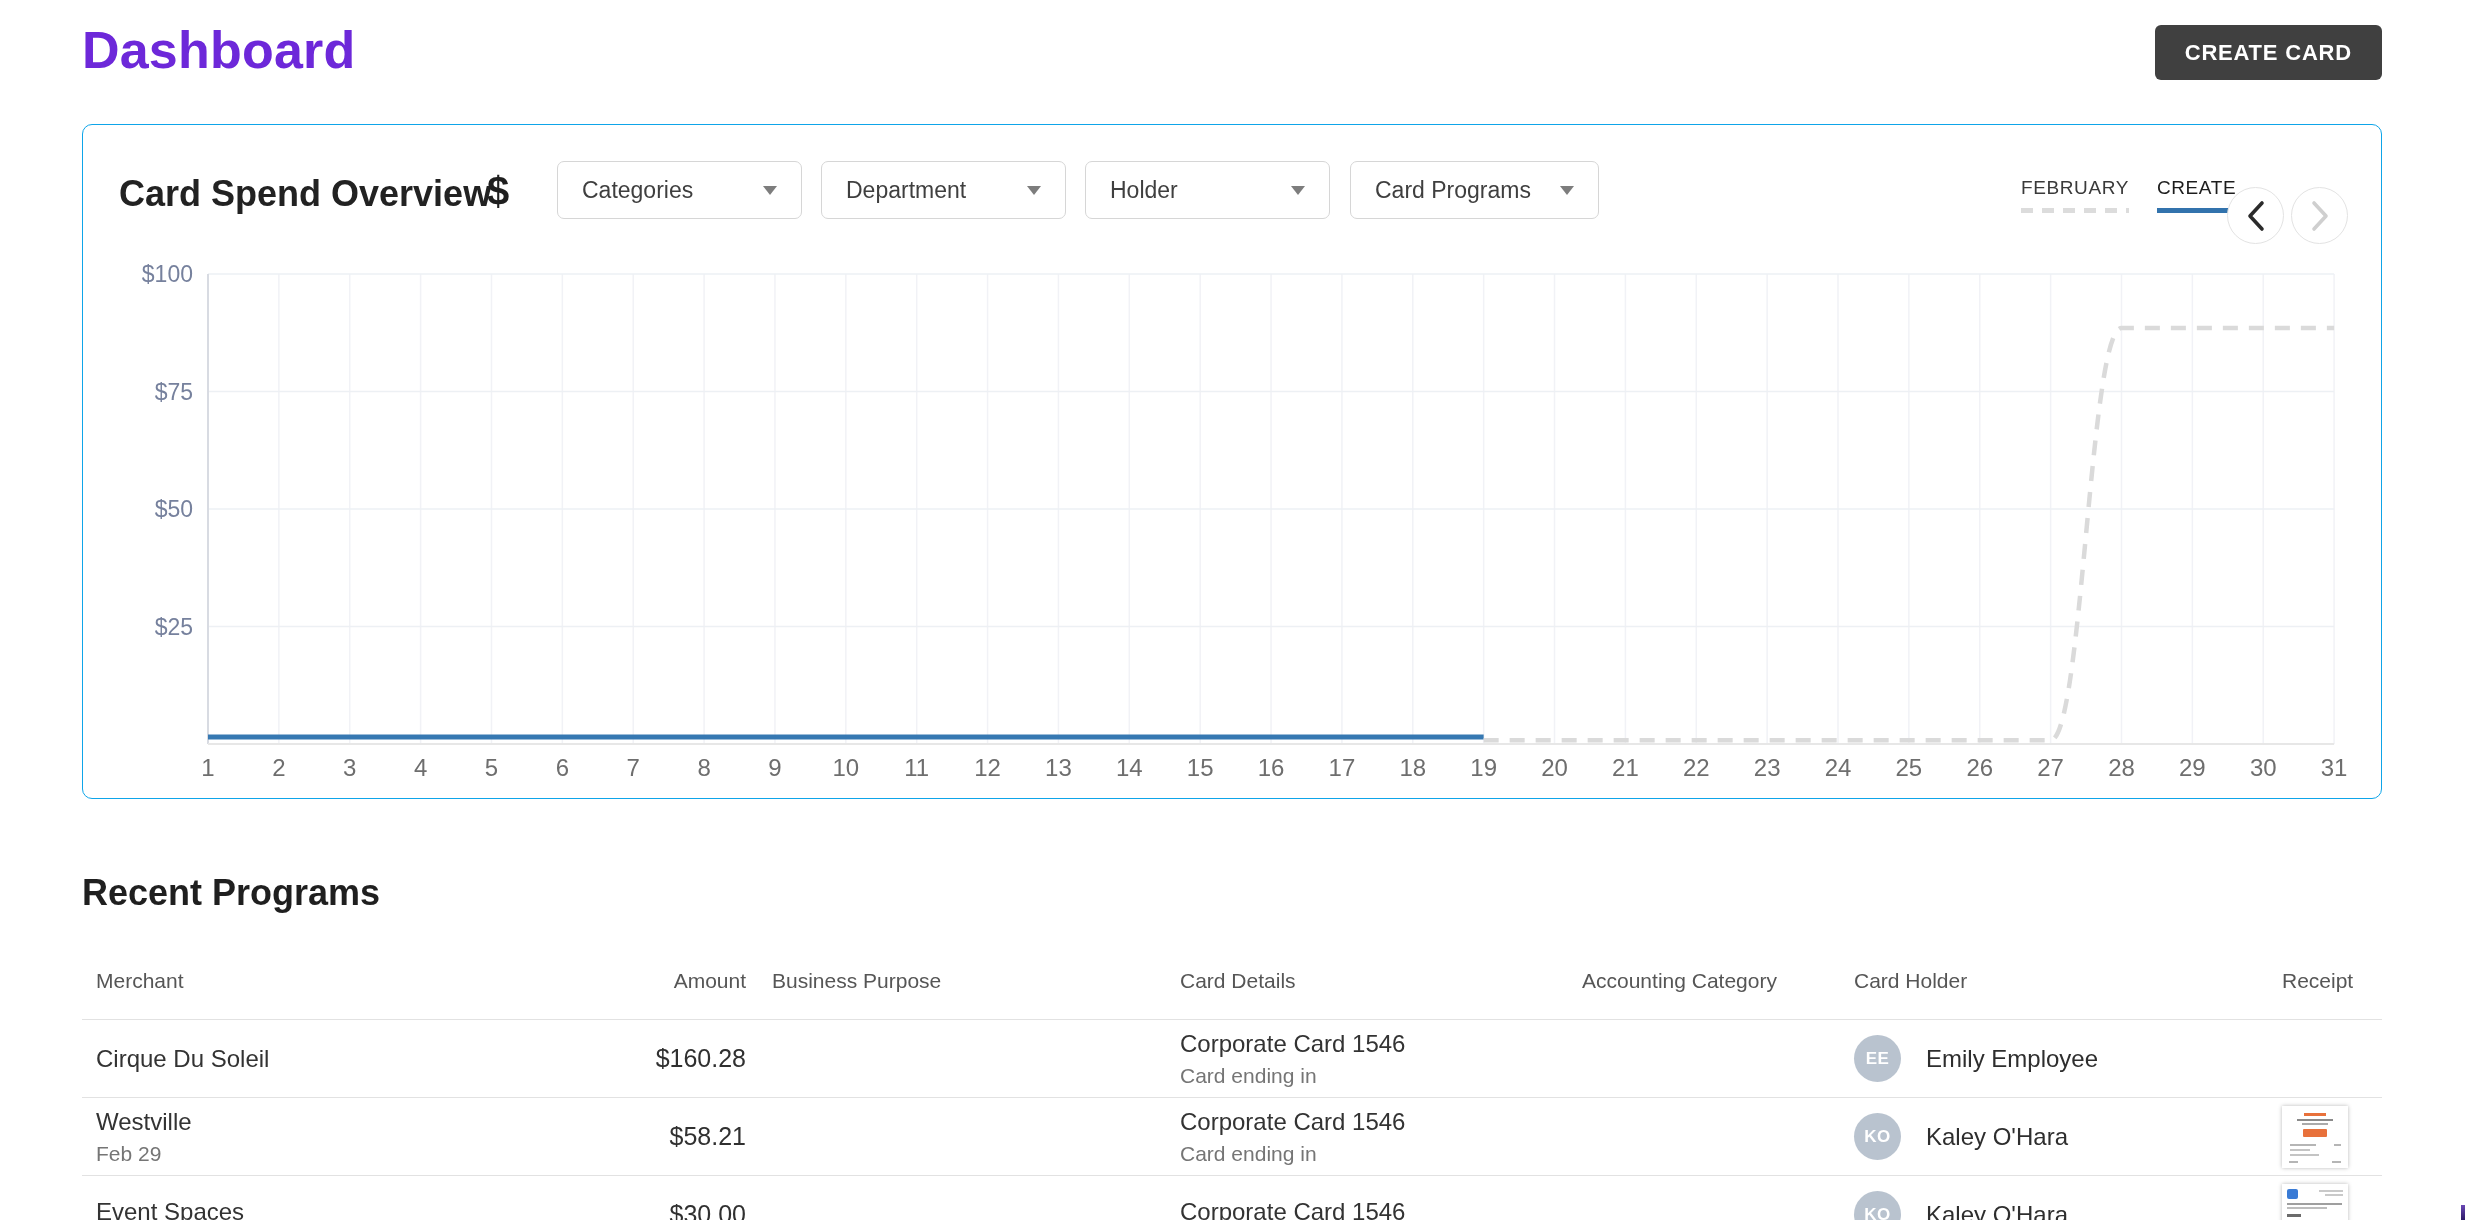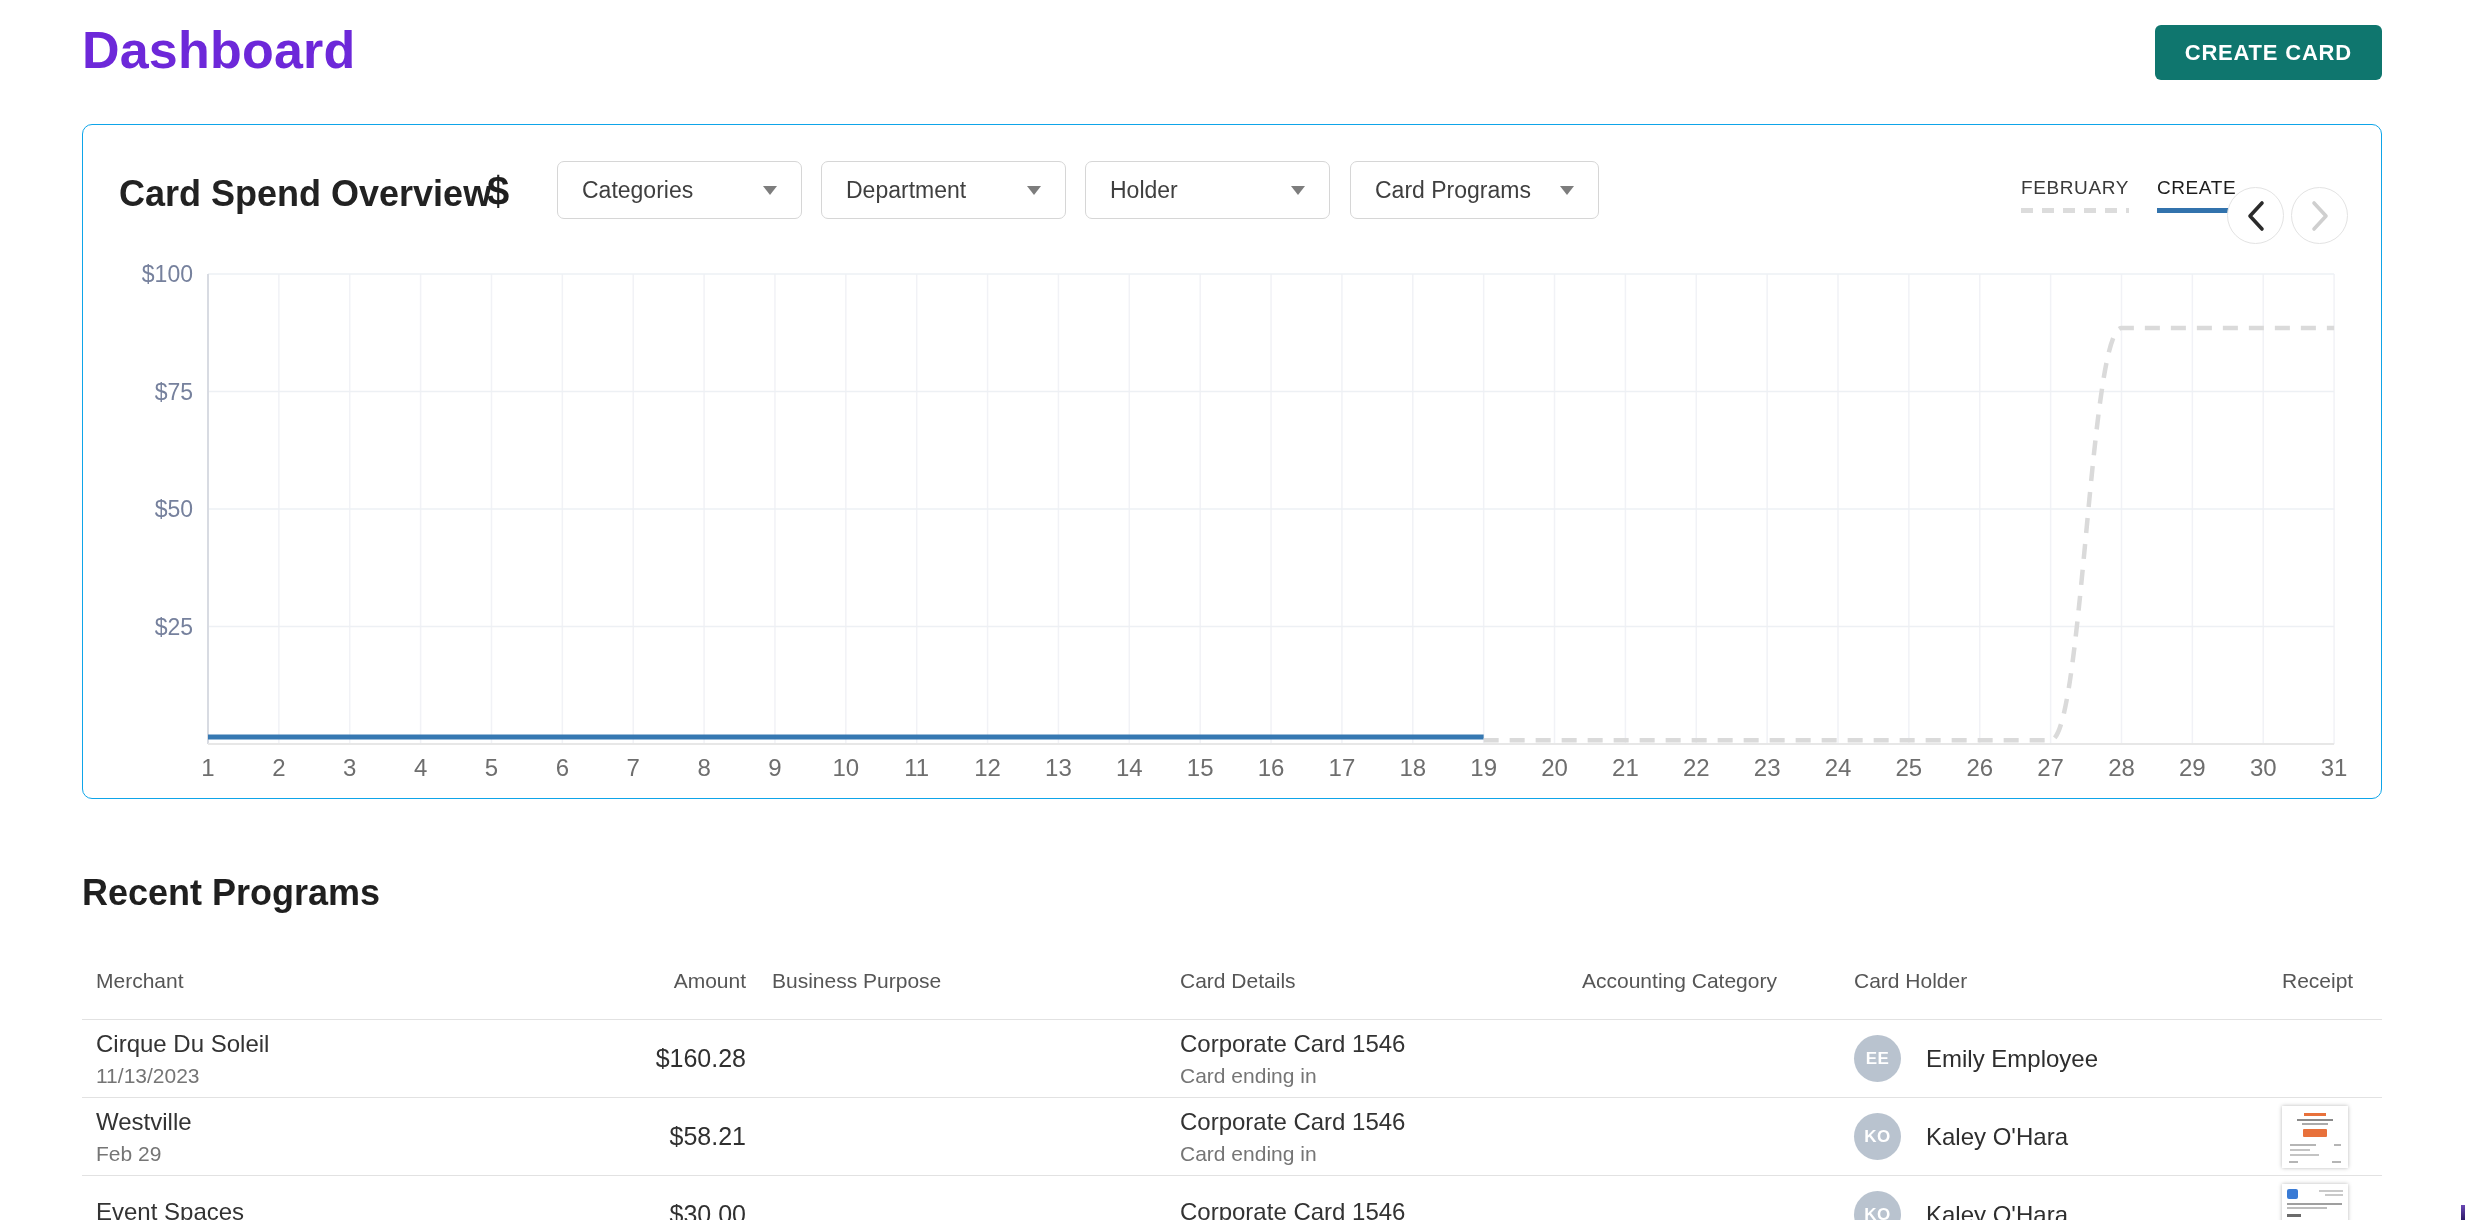--- a/index.html
+++ b/index.html
@@ -4,21 +4,21 @@
 <style>
   * { margin:0; padding:0; box-sizing:border-box; }
   html,body { width:2466px; height:1220px; overflow:hidden; background:#fff;
               font-family:"Liberation Sans", sans-serif; }
   .page { position:relative; width:2466px; height:1220px; background:#fff; overflow:hidden; }
 
   
   .page-title { position:absolute; left:82px; top:20px; font-size:52px; font-weight:600;
                 color:#6d28d9; letter-spacing:0.2px; }
   .create-card-btn { position:absolute; right:84px; top:25px; height:55px; padding:0 30px;
-                     background:#0f766e; color:#fff; font-size:22px; font-weight:700;
+                     background:#404040; color:#fff; font-size:22px; font-weight:700;
                      letter-spacing:0.8px; border:none; border-radius:6px; cursor:pointer;
                      font-family:"Liberation Sans", sans-serif; }
 
   
   .chart-card { position:absolute; left:82px; top:124px; width:2300px; height:675px;
                 background:#fff; border:1px solid #0ea5e9; border-radius:10px; }
   .card-title { position:absolute; left:36px; top:48px; font-size:36px; font-weight:700;
                 color:#222; }
   .currency-toggle { position:absolute; left:404px; top:44px; font-size:40px; font-weight:700;
                      color:#1f1f1f; cursor:pointer; }
@@ -233,21 +233,20 @@
       <div class="th th-purpose">Business Purpose</div>
       <div class="th">Card Details</div>
       <div class="th">Accounting Category</div>
       <div class="th">Card Holder</div>
       <div class="th th-receipt">Receipt</div>
     </div>
     <div>
   <div class="t-row data-row">
     <div class="cell-merchant">
       <div class="main">Cirque Du Soleil</div>
-      <div class="sub">11/13/2023</div>
     </div>
     <div class="cell-amount">$160.28</div>
     <div class="cell-purpose"></div>
     <div class="cell-card">
       <div class="main">Corporate Card 1546</div>
       <div class="sub">Card ending in</div>
     </div>
     <div class="cell-accounting"></div>
     <div class="cell-holder">
       <div class="avatar">EE</div>

